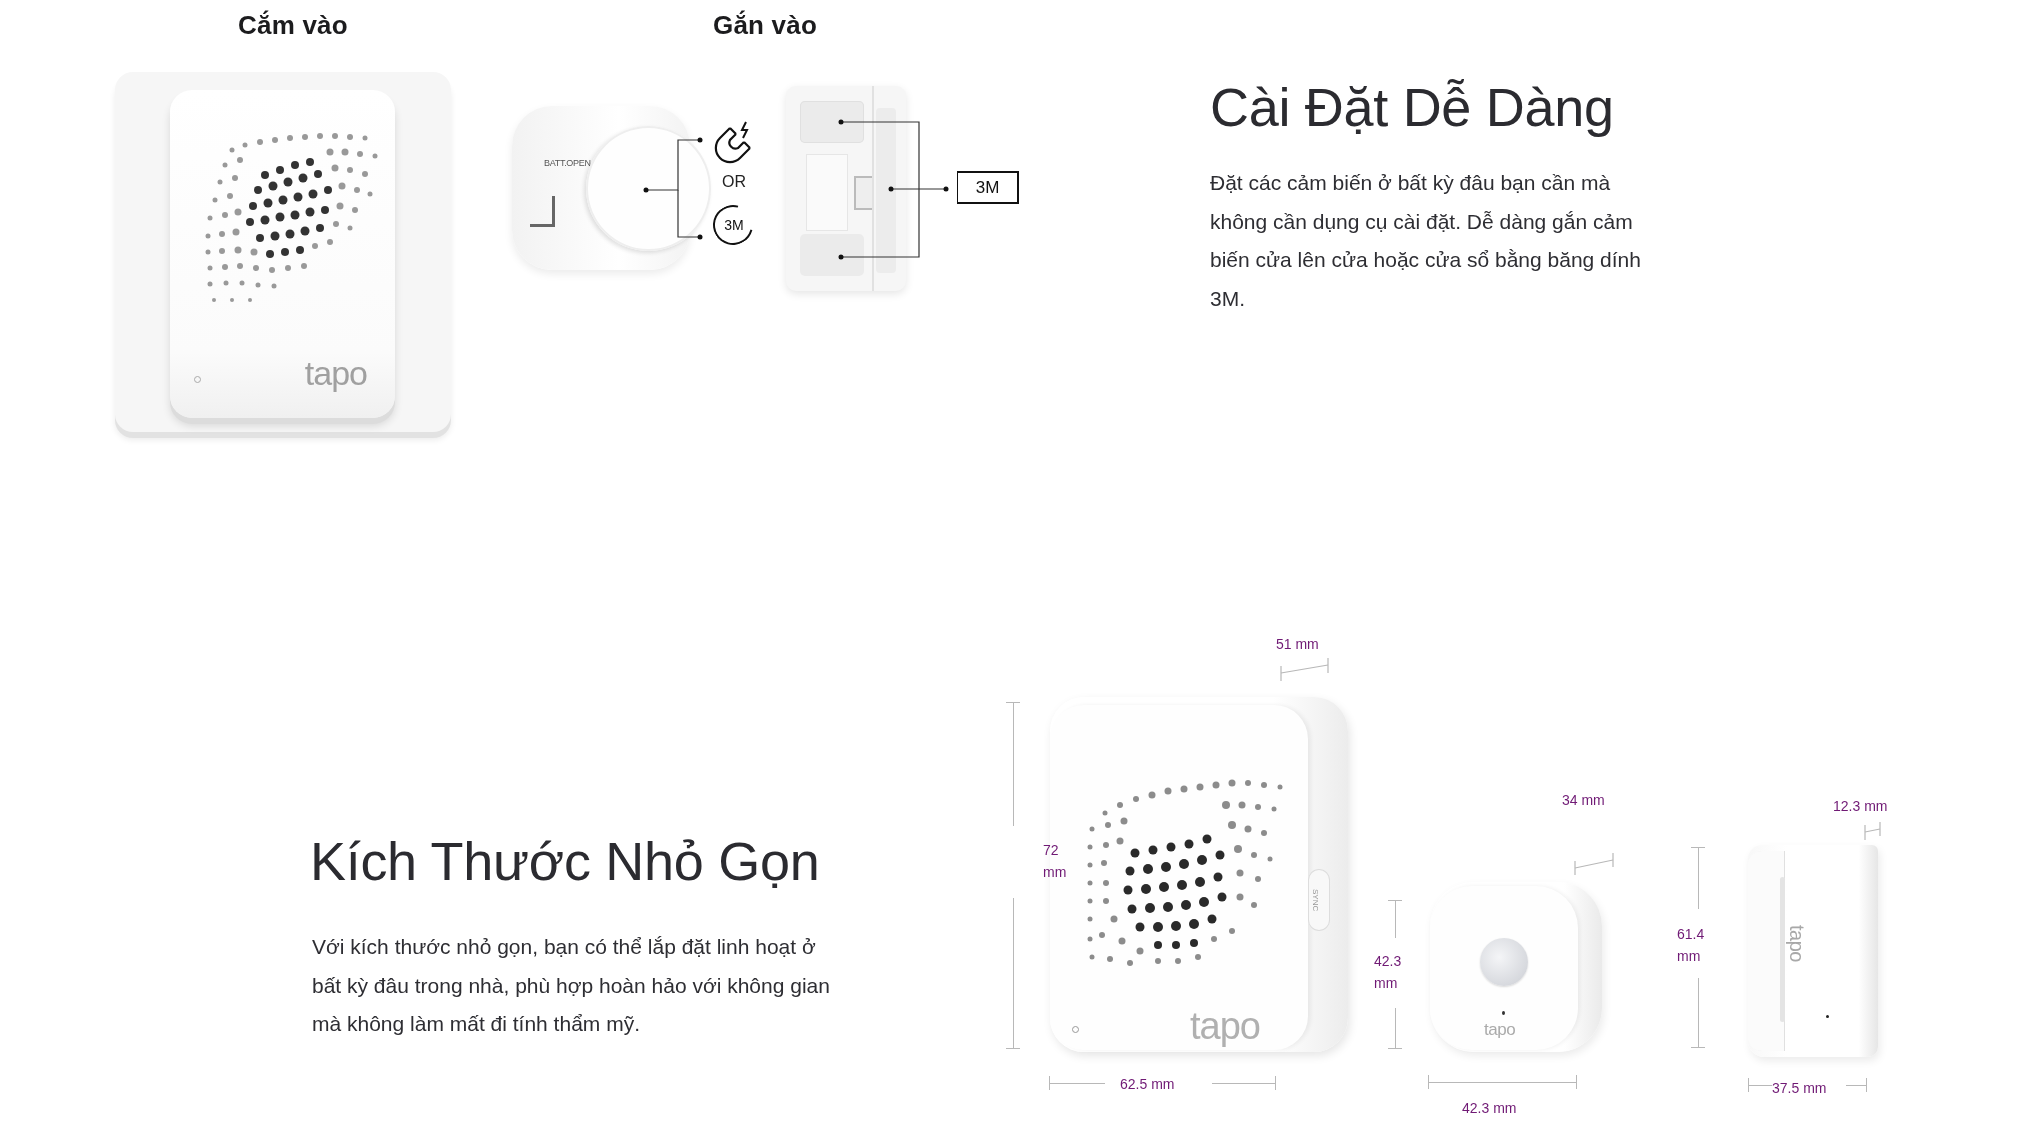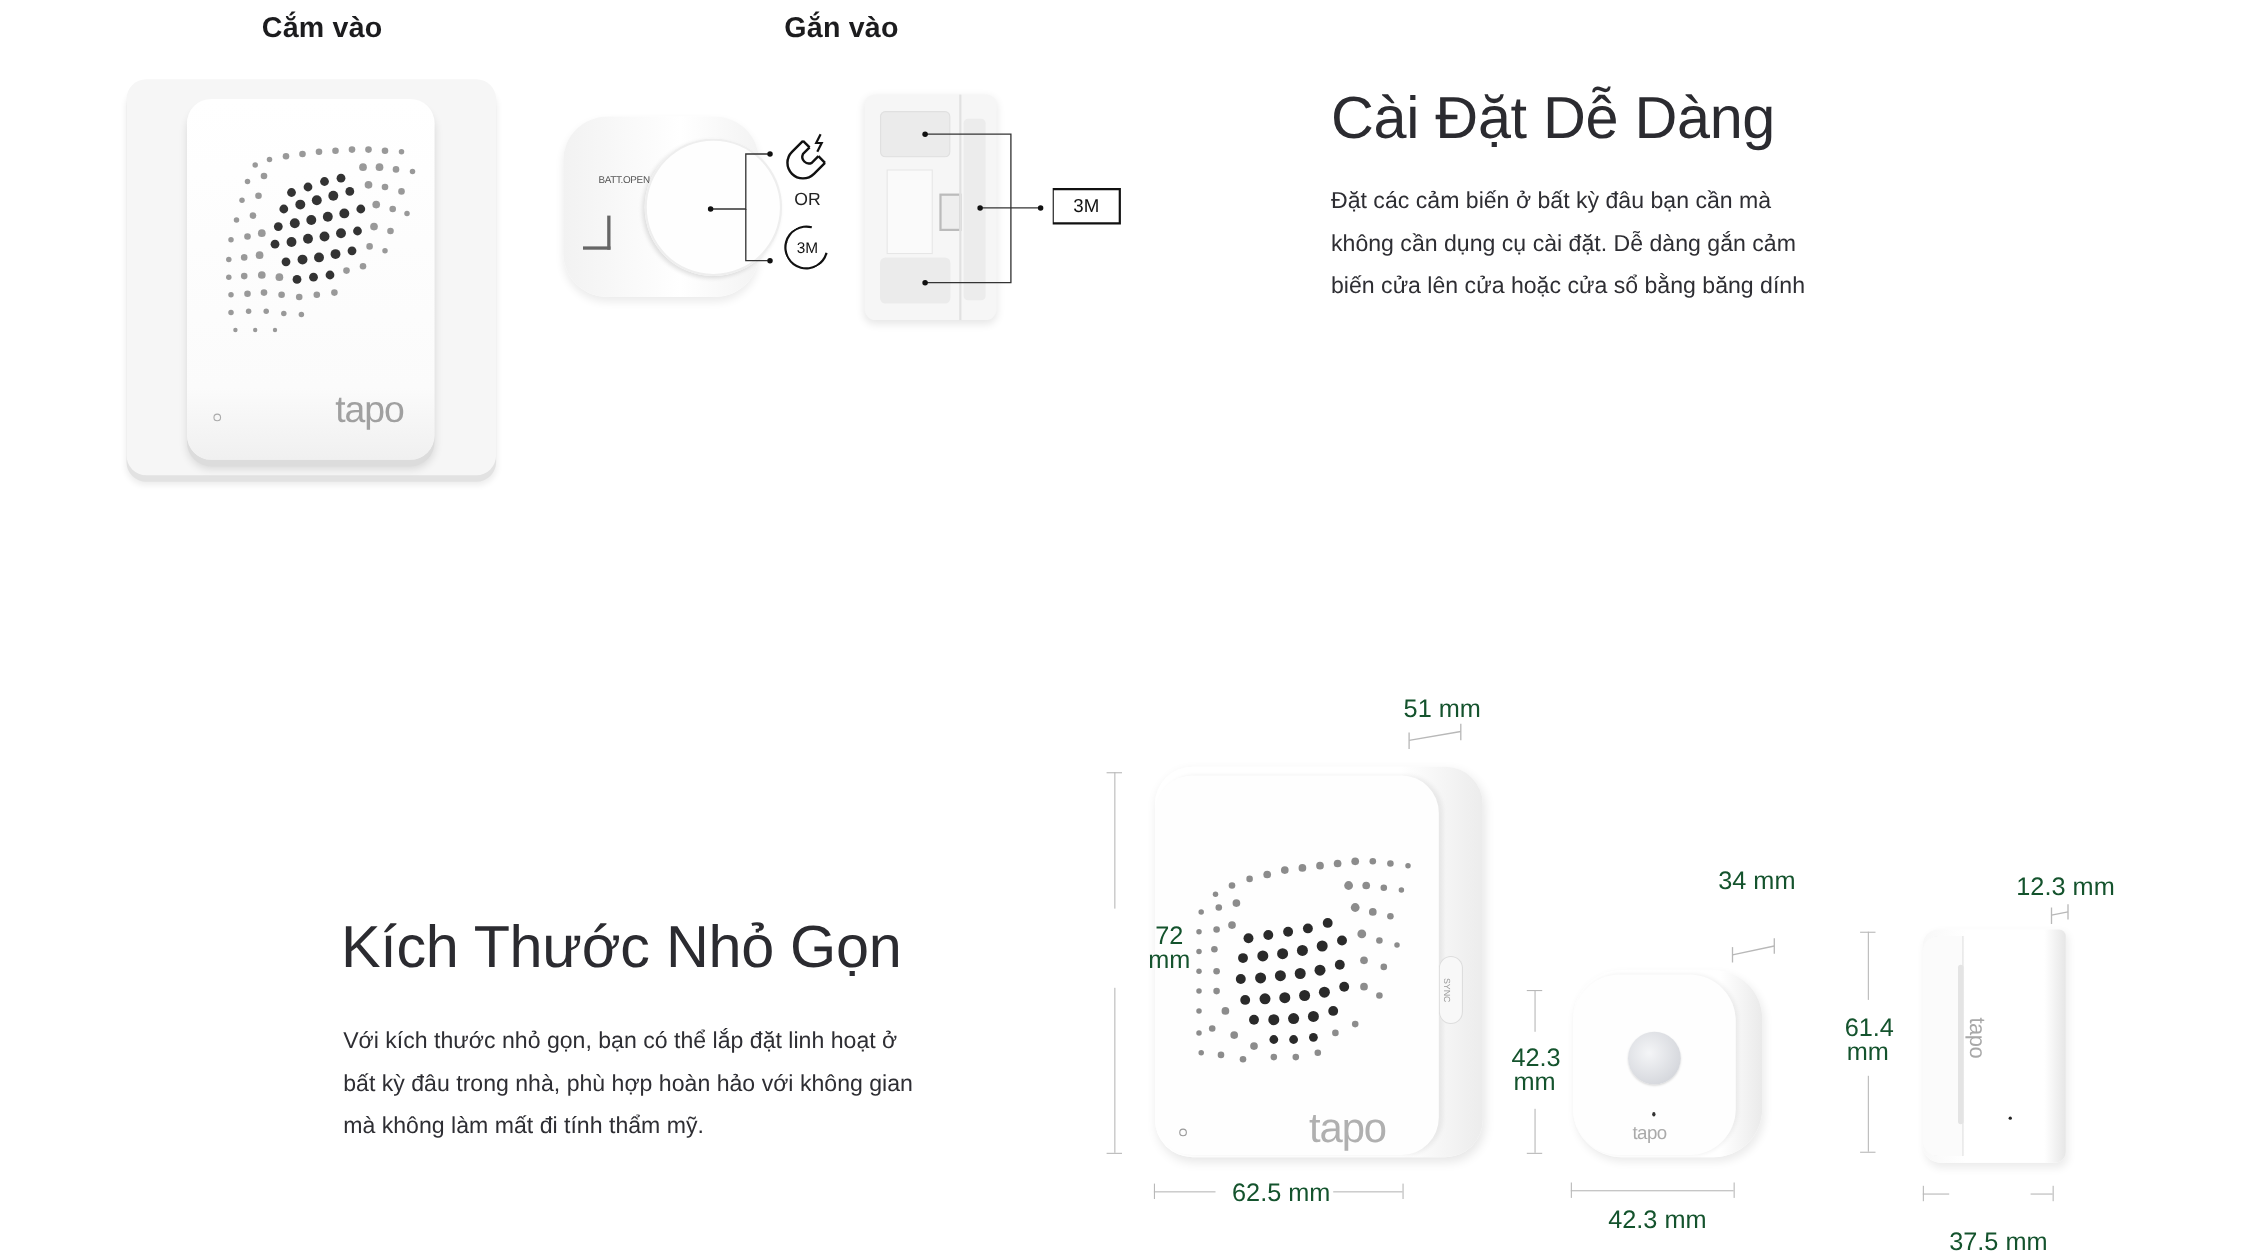--- a/index.html
+++ b/index.html
@@ -2,21 +2,21 @@
 <html><head>
 <meta charset="utf-8">
 <style>
   html, body { margin:0; padding:0; background:#ffffff; }
   body { width:2040px; height:1140px; position:relative; overflow:hidden;
          font-family:"Liberation Sans", "DejaVu Sans", sans-serif; color:#2a2a2e; }
   .abs { position:absolute; }
   .label-top { font-weight:bold; font-size:26px; color:#1c1c1e; letter-spacing:0.2px; }
   .h2 { font-size:54px; color:#2b2b30; font-weight:normal; letter-spacing:-0.3px; white-space:nowrap; }
   .body-text { font-size:21px; line-height:38.5px; color:#2e2e33; }
-  .dim { font-size:23px; color:#14532d; white-space:nowrap; text-align:center; line-height:22px; }
+  .dim { font-size:14px; color:#701a75; white-space:nowrap; line-height:22px; }
   .line-h { position:absolute; height:1px; background:#b8b8b8; }
   .line-v { position:absolute; width:1px; background:#b8b8b8; }
   .tick-v { position:absolute; width:1px; height:14px; background:#b8b8b8; }
   .tick-h { position:absolute; height:1px; width:14px; background:#b8b8b8; }
   svg { position:absolute; overflow:visible; }
 </style>
 </head>
 <body>
 
 <div class="abs label-top" style="left:238px; top:10px;">Cắm vào</div>
@@ -173,20 +173,21 @@
 </svg>
 <div class="abs" style="left:957px; top:171px; width:62px; height:33px; border:2px solid #111; border-left-width:1.5px; box-sizing:border-box; text-align:center; line-height:29px; font-size:17px; color:#111;">
   <span>3M</span>
 </div>
 
 <div class="abs h2" style="left:1210px; top:76px;">Cài Đặt Dễ Dàng</div>
 <div class="abs body-text" style="left:1210px; top:164px; width:620px;">
   <div>Đặt các cảm biến ở bất kỳ đâu bạn cần mà</div>
   <div>không cần dụng cụ cài đặt. Dễ dàng gắn cảm</div>
   <div>biến cửa lên cửa hoặc cửa sổ bằng băng dính</div>
+  <div>3M.</div>
 </div>
 
 <div class="abs h2" style="left:310px; top:830px;">Kích Thước Nhỏ Gọn</div>
 <div class="abs body-text" style="left:312px; top:928px; width:640px;">
   <div>Với kích thước nhỏ gọn, bạn có thể lắp đặt linh hoạt ở</div>
   <div>bất kỳ đâu trong nhà, phù hợp hoàn hảo với không gian</div>
   <div>mà không làm mất đi tính thẩm mỹ.</div>
 </div>
 
 <div class="abs dim" style="left:1276px; top:633px;">51 mm</div>
@@ -357,13 +358,13 @@
 <div class="tick-h" style="left:1691px; top:847px;"></div>
 <div class="tick-h" style="left:1691px; top:1047px;"></div>
 <div class="abs dim" style="left:1677px; top:923px; width:42px;">
   <div>61.4</div>
   <div>mm</div>
 </div>
 <div class="line-h" style="left:1748px; top:1085px; width:24px;"></div>
 <div class="line-h" style="left:1846px; top:1085px; width:20px;"></div>
 <div class="tick-v" style="left:1748px; top:1078px;"></div>
 <div class="tick-v" style="left:1866px; top:1078px;"></div>
-<div class="abs dim" style="left:1772px; top:1117px; width:76px;">37.5 mm</div>
+<div class="abs dim" style="left:1772px; top:1077px; width:76px;">37.5 mm</div>
 
 </body></html>

